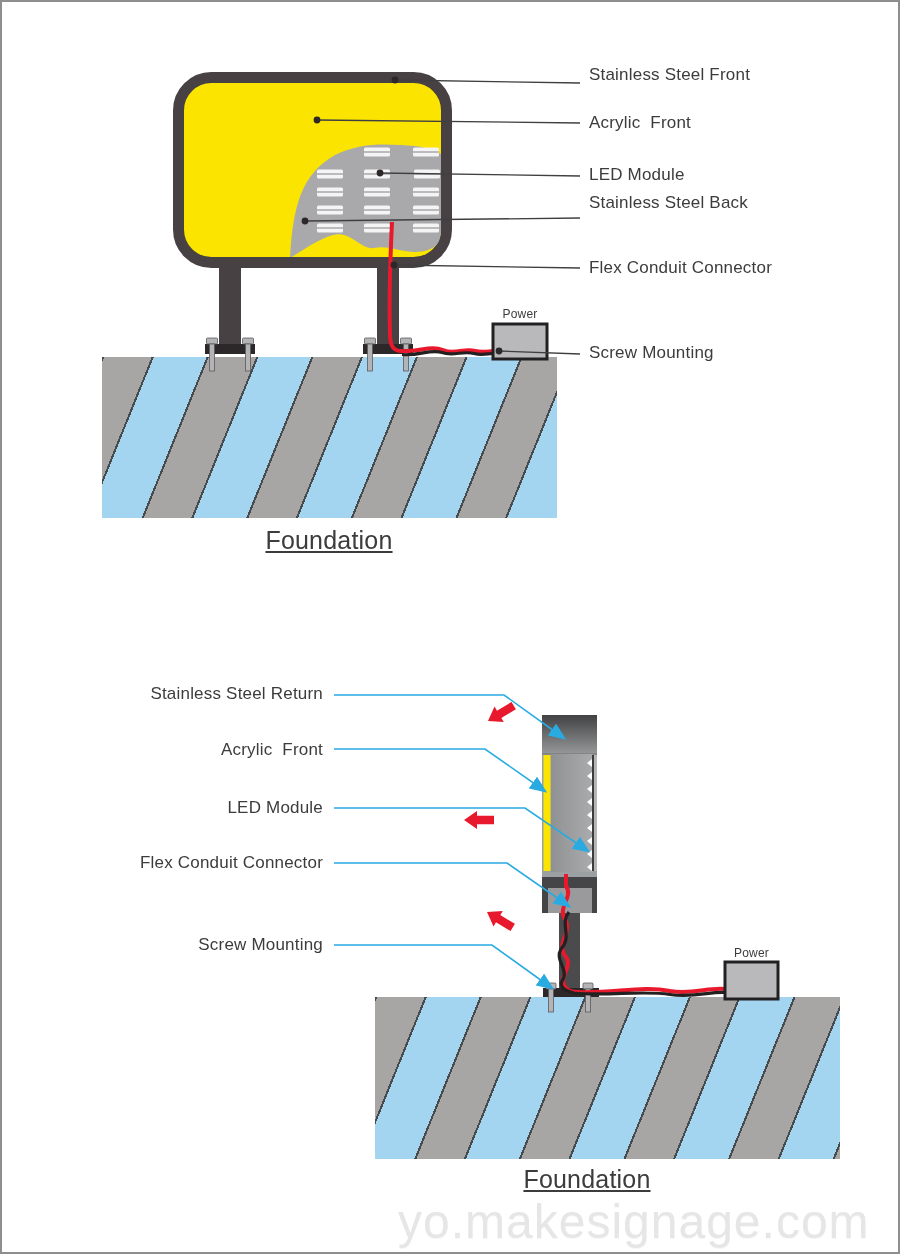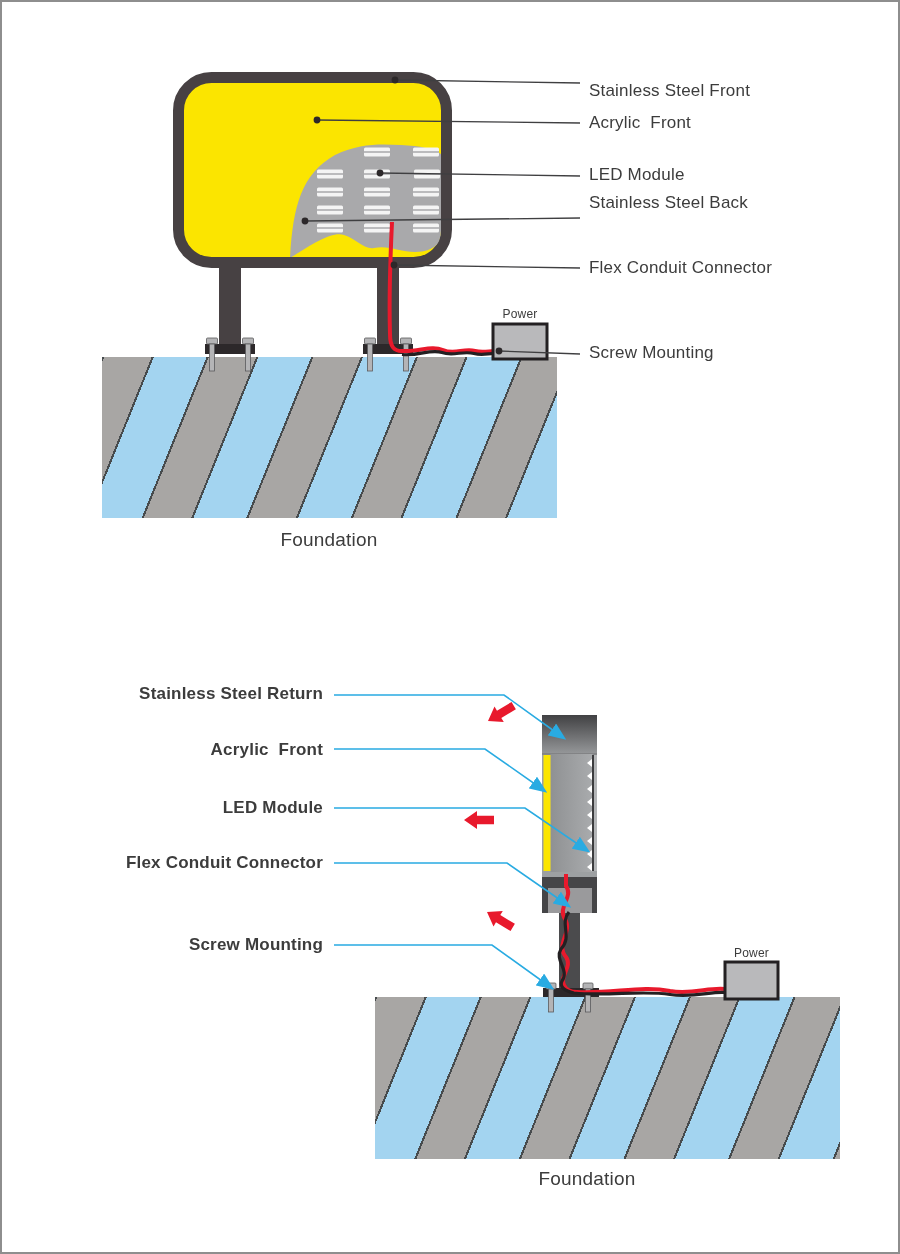--- a/index.html
+++ b/index.html
@@ -35,24 +35,24 @@
       var(--c-foundation_blue,#a3d4f0) 48px 97px);
   }
   .foundation-front{left:100px;top:355px;width:455px;height:161px;}
   .foundation-side{left:373px;top:995px;width:465px;height:162px;}
   svg.gfx{position:absolute;left:0;top:0;z-index:2;}
   .lbl{
     position:absolute;z-index:3;
     font-size:17px;line-height:20px;letter-spacing:.2px;
     color:var(--c-text_dark,#3c3c3c);white-space:pre;
   }
-  .lbl-right{text-align:center;font-weight:bold;}
+  .lbl-right{text-align:center;}
   .lbl-center{text-align:center;}
   .lbl-small{font-size:12px;}
-  .lbl-big{font-size:19px;}
+  .lbl-big{font-size:25px;text-decoration:underline;}
   .watermark{
     position:absolute;z-index:3;left:396px;top:1192px;
     font-size:48px;letter-spacing:1px;
     color:var(--c-watermark_gray,#e6e6e6);
     text-shadow:0 1px 0 #f7f7f7;
     white-space:pre;
   }
   
   .f-frame{fill:var(--c-frame_dark,#474143);}
   .f-yellow{fill:var(--c-sign_yellow,#fbe500);}
@@ -231,30 +231,31 @@
       <g>
         <path class="s-cyan" marker-end="url(#cyanArrow)" d="M332,693 L502,693 L559,734"></path>
         <path class="s-cyan" marker-end="url(#cyanArrow)" d="M332,747 L483,747 L540,787"></path>
         <path class="s-cyan" marker-end="url(#cyanArrow)" d="M332,806 L523,806 L583,847"></path>
         <path class="s-cyan" marker-end="url(#cyanArrow)" d="M332,861 L505,861 L564,902"></path>
         <path class="s-cyan" marker-end="url(#cyanArrow)" d="M332,943 L490,943 L547,984"></path>
       </g>
     </g>
   </svg>
 
-  <div class="lbl" style="left:587px;top:79px;">Stainless Steel Front</div>
+  <div class="lbl" style="left:587px;top:63px;">Stainless Steel Front</div>
   <div class="lbl" style="left:587px;top:111px;">Acrylic  Front</div>
   <div class="lbl" style="left:587px;top:163px;">LED Module</div>
   <div class="lbl" style="left:587px;top:191px;">Stainless Steel Back</div>
   <div class="lbl" style="left:587px;top:256px;">Flex Conduit Connector</div>
   <div class="lbl" style="left:587px;top:341px;">Screw Mounting</div>
   <div class="lbl lbl-small lbl-center" style="left:489px;top:302px;width:58px;">Power</div>
   <div class="lbl lbl-big lbl-center" style="left:260px;top:528px;width:134px;">Foundation</div>
 
   <div class="lbl lbl-right" style="right:575px;top:682px;">Stainless Steel Return</div>
   <div class="lbl lbl-right" style="right:575px;top:738px;">Acrylic  Front</div>
   <div class="lbl lbl-right" style="right:575px;top:796px;">LED Module</div>
   <div class="lbl lbl-right" style="right:575px;top:851px;">Flex Conduit Connector</div>
   <div class="lbl lbl-right" style="right:575px;top:933px;">Screw Mounting</div>
   <div class="lbl lbl-small lbl-center" style="left:721px;top:941px;width:57px;">Power</div>
   <div class="lbl lbl-big lbl-center" style="left:518px;top:1167px;width:134px;">Foundation</div>
 
+  <div class="watermark">yo.makesignage.com</div>
 </div>
 
 </body></html>

